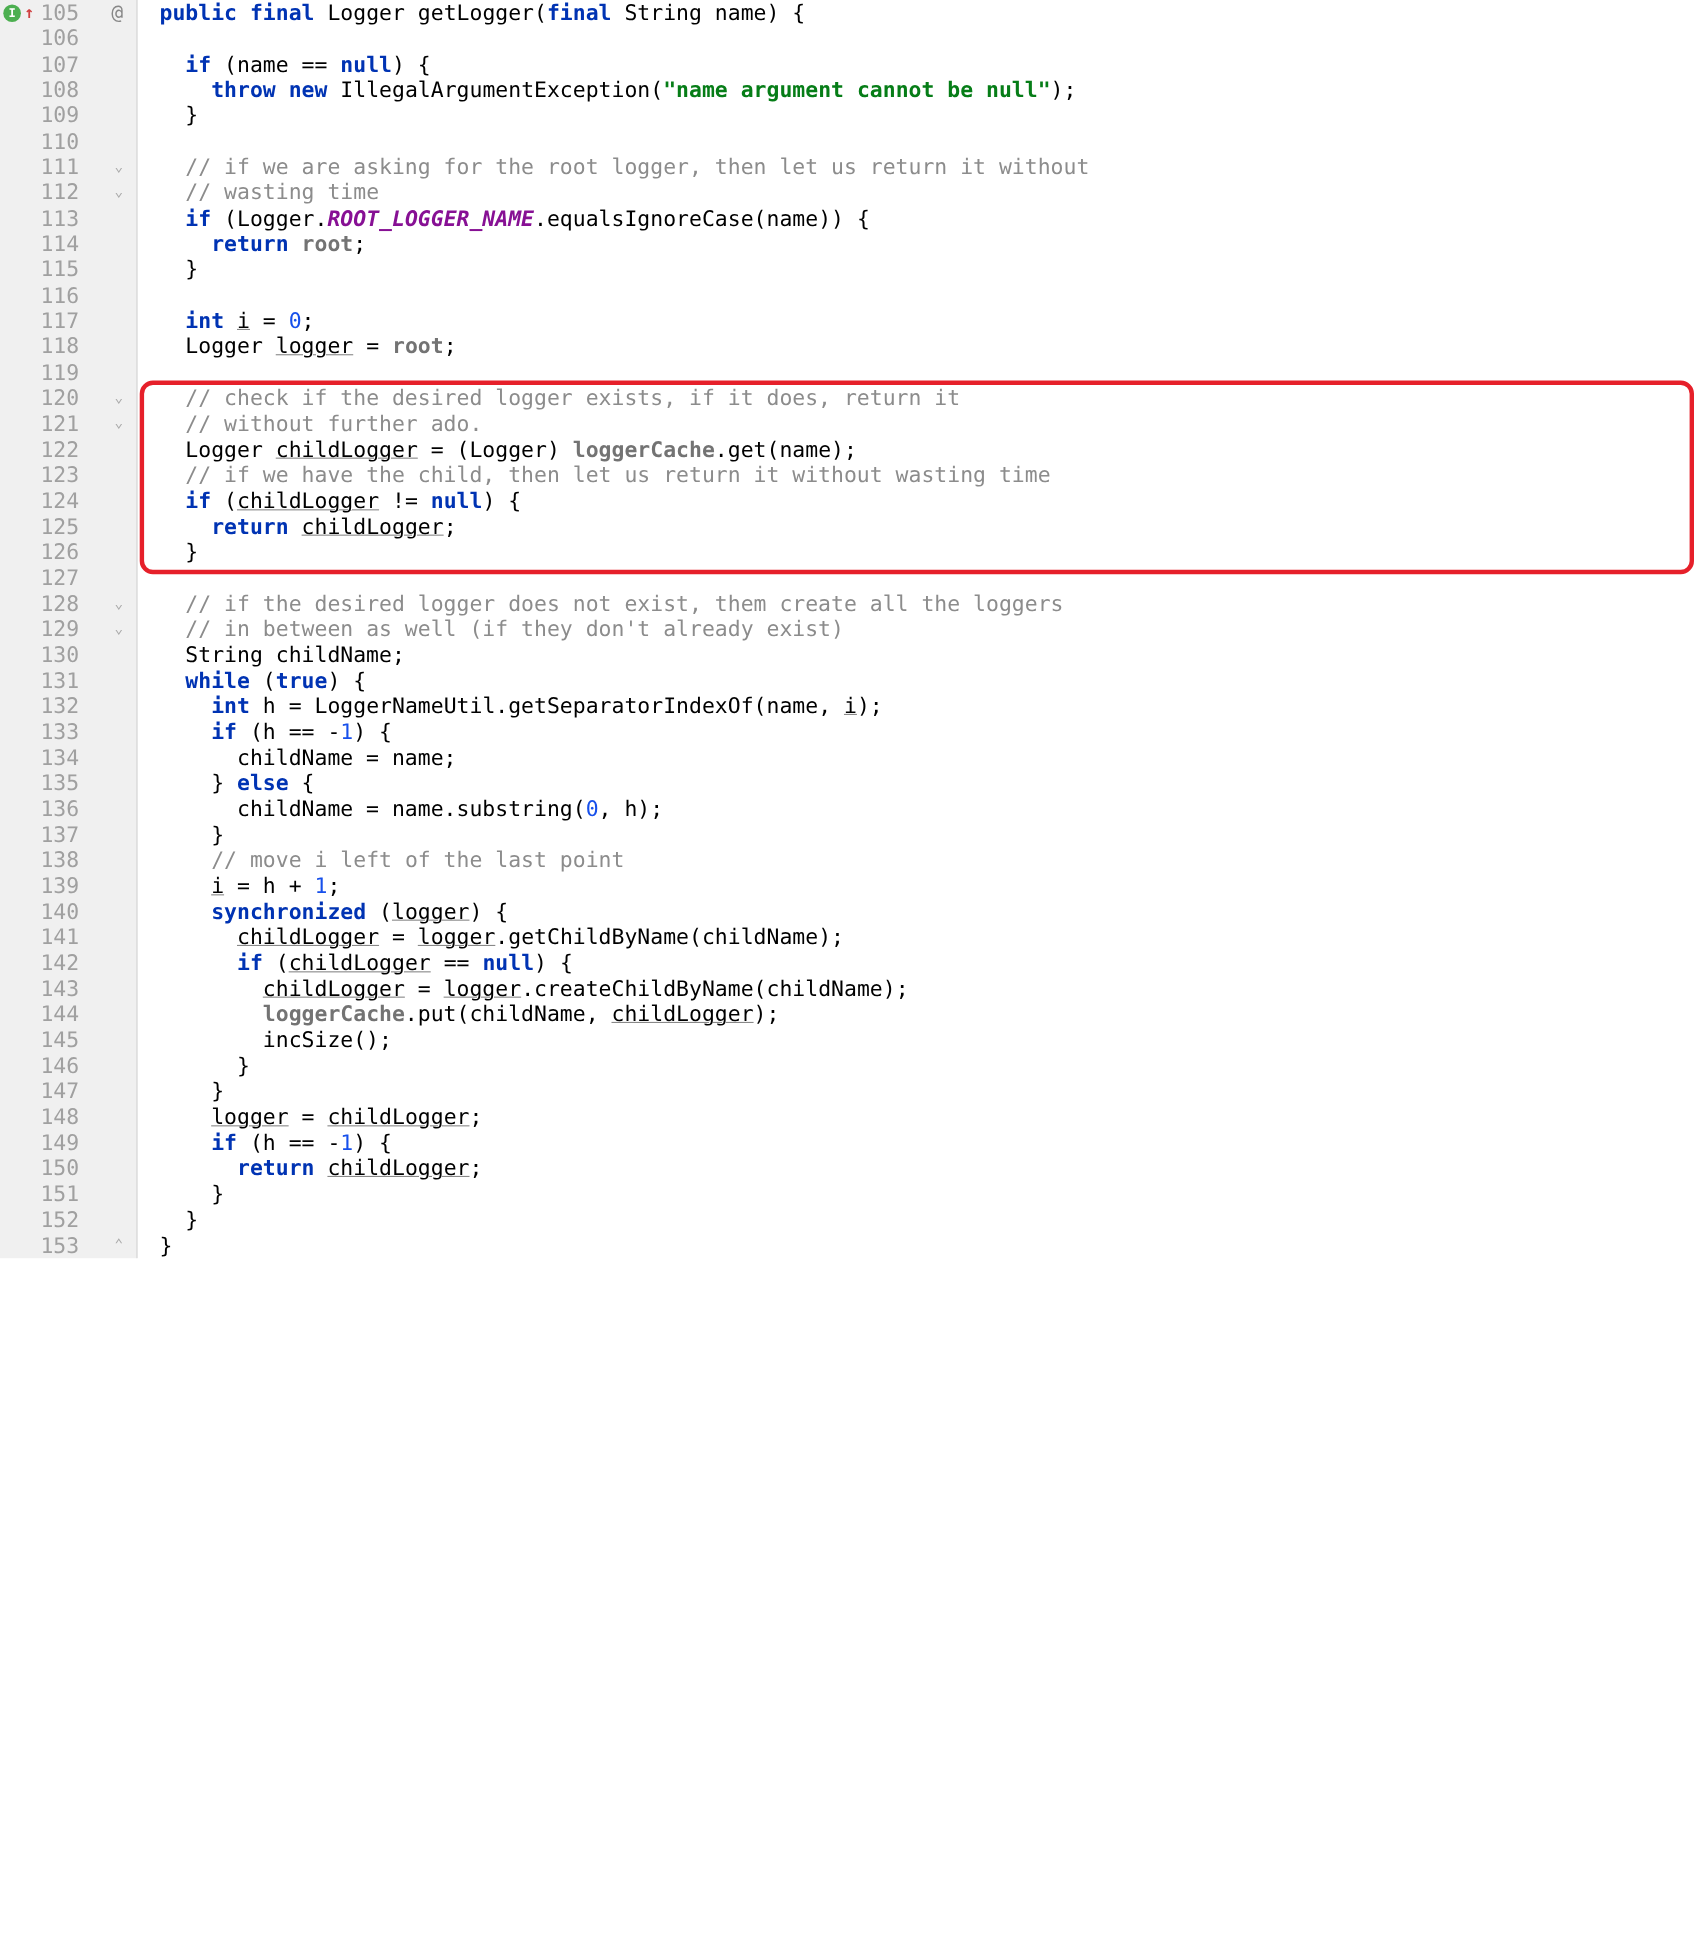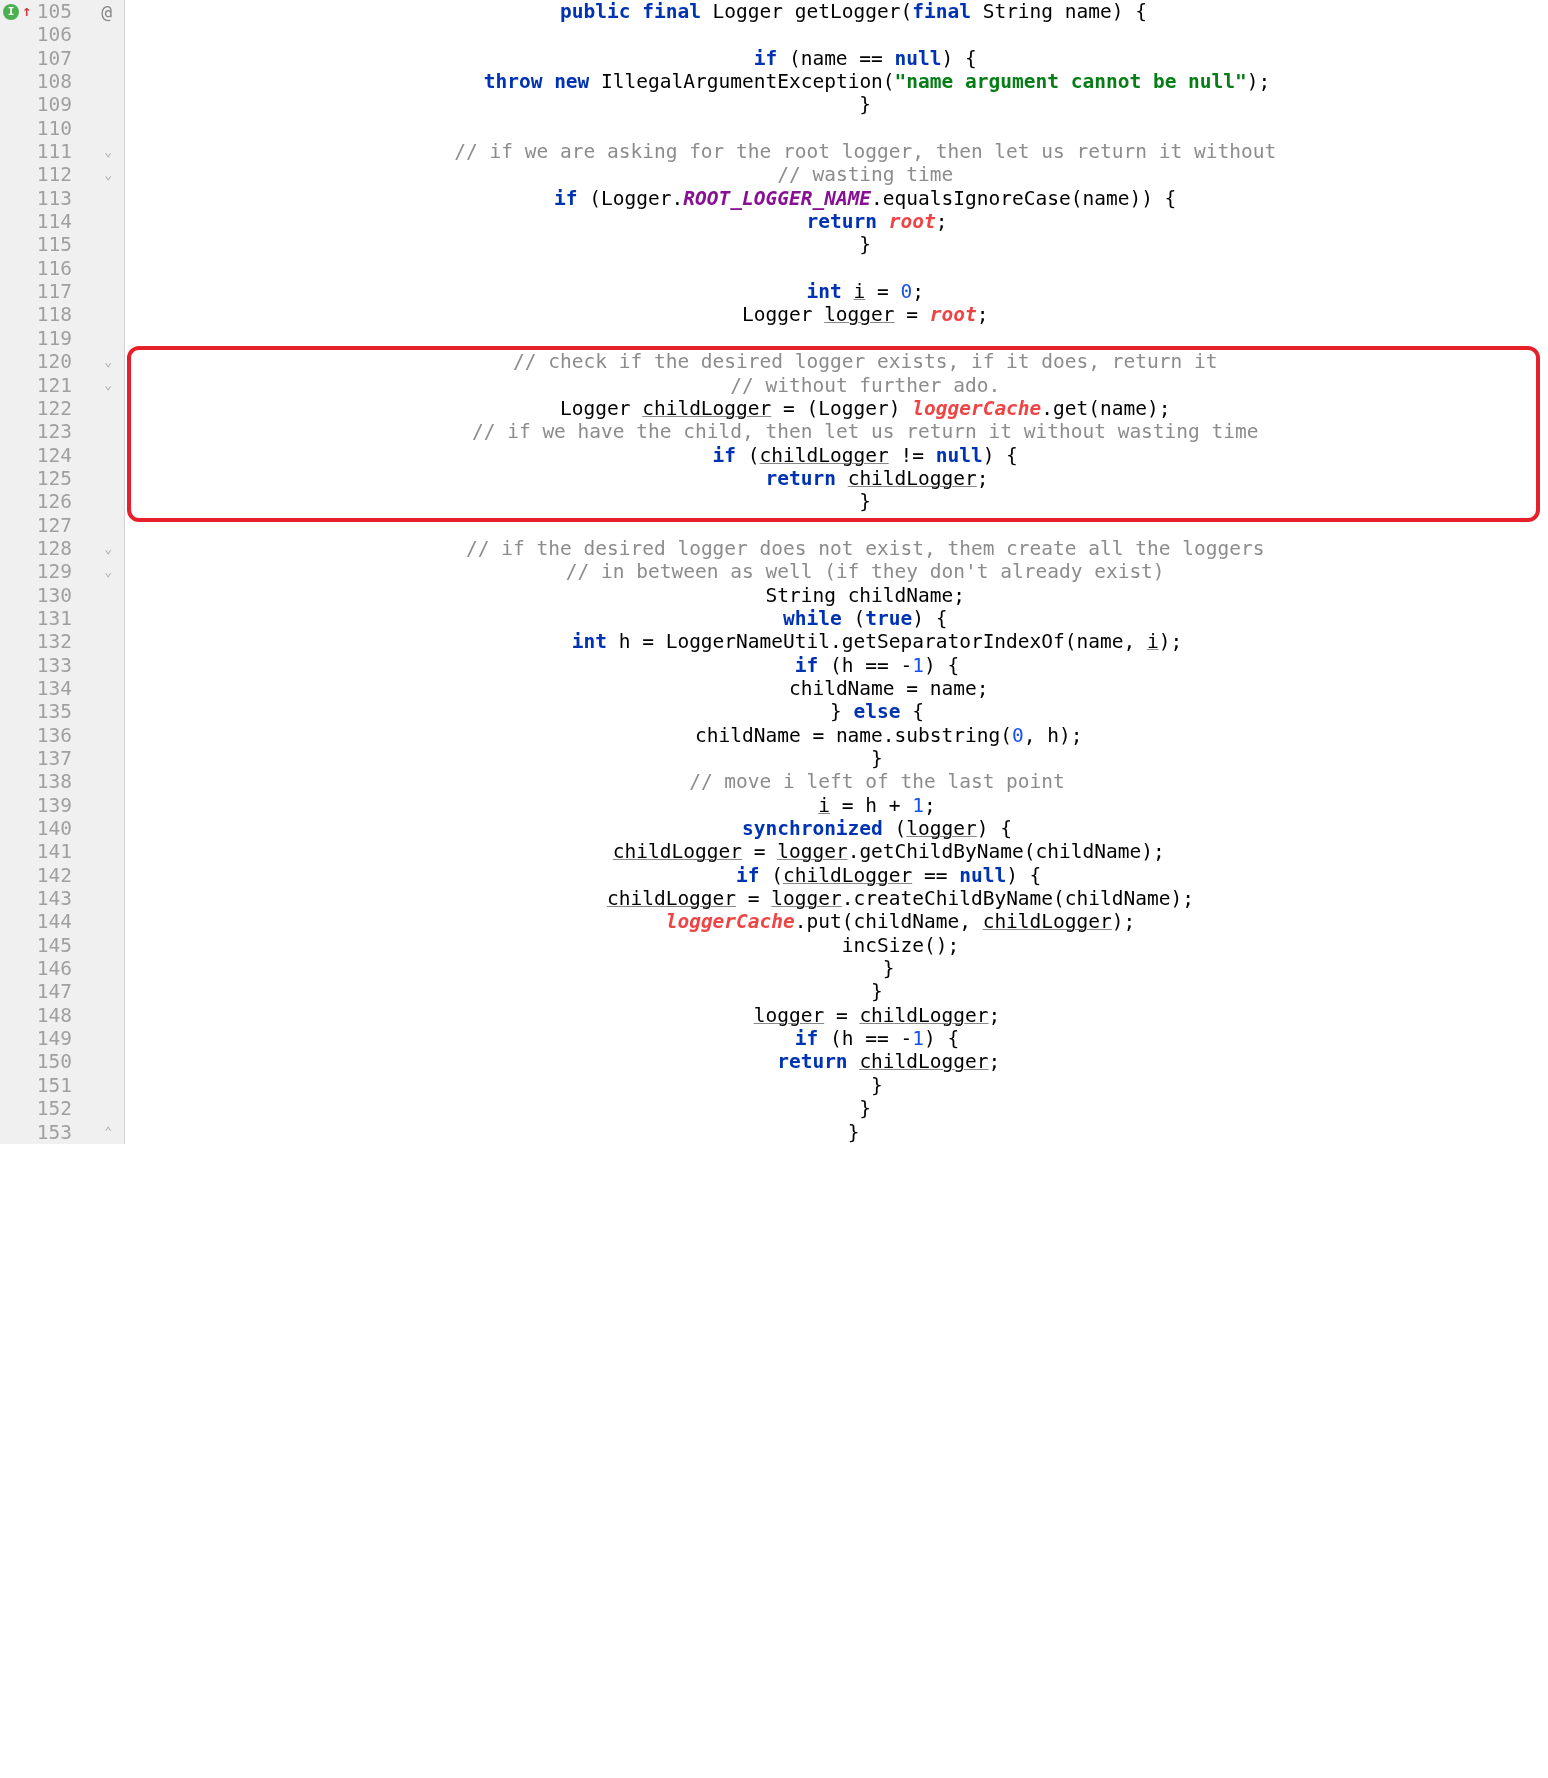--- a/index.html
+++ b/index.html
@@ -48,32 +48,31 @@
     left: 22px; top: 50%; transform: translateY(-50%);
     color: #d04040; font-size: 15px; font-weight: bold;
   }
   .at-icon { color: #888; font-size: 18px; }
   .fold-icon {
     position: absolute;
     right: 4px; top: 50%; transform: translateY(-50%);
     font-size: 13px; color: #aaa;
   }
   .code {
-    padding-left: 34px;
+    padding-left: 20px;
     flex: 1;
     position: relative;
-    text-align: center;
   }
   .code-line { height: 23.35px; }
   .kw { color: #0033b3; font-weight: bold; }
   .num { color: #1750eb; }
   .str { color: #067d17; font-weight: bold; }
   .cmt { color: #8c8c8c; }
   .const { color: #871094; font-style: italic; font-weight: bold; }
-  .field { color: #ef4444; font-weight: bold; font-style: italic; }
+  .field { color: #737373; font-weight: bold; }
   .under { text-decoration: underline; text-decoration-color: #888; text-decoration-thickness: 1px; }
   .highlight-box {
     position: absolute;
     border: 4px solid #e6202a;
     border-radius: 12px;
     pointer-events: none;
   }
 </style>
 </head>
 <body>

